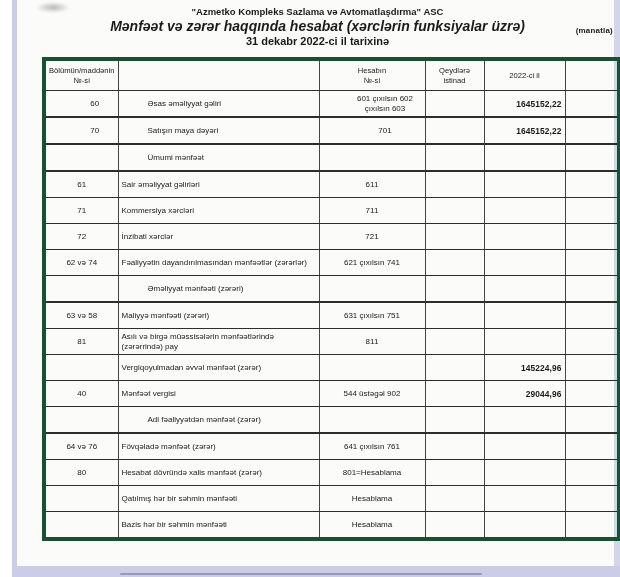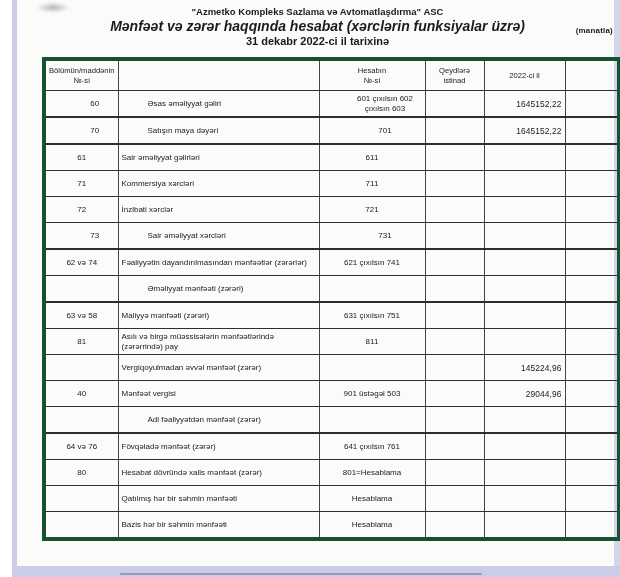--- a/index.html
+++ b/index.html
@@ -56,21 +56,21 @@
     white-space:pre-line;line-height:1.25;font-size:7.6px;
     border-bottom-width:2px;
   }
   tbody td{height:23px;vertical-align:middle;}
   tr.thick td{border-bottom-width:2.5px;padding-left:29px;}
   td.c-no{text-align:center;}
   td.c-name{text-align:left;line-height:1.2;margin-top:8px;}
   td.c-acct{text-align:center;line-height:1.2;margin-left:8px;}
   td.c-note{text-align:center;}
   td.c-val{text-align:right;padding-right:5px;font-size:8.4px;}
-  td.c-val.has-value{font-weight:normal;letter-spacing:0.1px;}
+  td.c-val.has-value{font-weight:bold;letter-spacing:0.1px;}
 </style>
 </head>
 <body>
 
 <div class="paper"></div>
 <div class="strip strip-left"></div>
 <div class="strip strip-right"></div>
 <div class="strip strip-bottom"></div>
 <div class="bottom-artifact"></div>
 <div class="smudge"></div>
@@ -115,20 +115,28 @@
         <td class="c-extra"></td>
       </tr>
       <tr class="thick">
         <td class="c-no">70</td>
         <td class="c-name">Satışın maya dəyəri</td>
         <td class="c-acct">701</td>
         <td class="c-note"></td>
         <td class="c-val has-value">1645152,22</td>
         <td class="c-extra"></td>
       </tr>
+      <tr class="thick">
+        <td class="c-no"></td>
+        <td class="c-name">Ümumi mənfəət</td>
+        <td class="c-acct"></td>
+        <td class="c-note"></td>
+        <td class="c-val"></td>
+        <td class="c-extra"></td>
+      </tr>
       <tr>
         <td class="c-no">61</td>
         <td class="c-name">Sair əməliyyat gəlirləri</td>
         <td class="c-acct">611</td>
         <td class="c-note"></td>
         <td class="c-val"></td>
         <td class="c-extra"></td>
       </tr>
       <tr>
         <td class="c-no">71</td>
@@ -139,28 +147,20 @@
         <td class="c-extra"></td>
       </tr>
       <tr>
         <td class="c-no">72</td>
         <td class="c-name">İnzibati xərclər</td>
         <td class="c-acct">721</td>
         <td class="c-note"></td>
         <td class="c-val"></td>
         <td class="c-extra"></td>
       </tr>
-      <tr class="thick">
-        <td class="c-no">73</td>
-        <td class="c-name">Sair əməliyyat xərcləri</td>
-        <td class="c-acct">731</td>
-        <td class="c-note"></td>
-        <td class="c-val"></td>
-        <td class="c-extra"></td>
-      </tr>
       <tr>
         <td class="c-no">62 və 74</td>
         <td class="c-name">Fəaliyyətin dayandırılmasından mənfəətlər (zərərlər)</td>
         <td class="c-acct">621 çıxılsın 741</td>
         <td class="c-note"></td>
         <td class="c-val"></td>
         <td class="c-extra"></td>
       </tr>
       <tr class="thick">
         <td class="c-no"></td>
@@ -190,21 +190,21 @@
         <td class="c-no"></td>
         <td class="c-name">Vergiqoyulmadan əvvəl mənfəət (zərər)</td>
         <td class="c-acct"></td>
         <td class="c-note"></td>
         <td class="c-val has-value">145224,96</td>
         <td class="c-extra"></td>
       </tr>
       <tr>
         <td class="c-no">40</td>
         <td class="c-name">Mənfəət vergisi</td>
-        <td class="c-acct">901 üstəgəl 503</td>
+        <td class="c-acct">544 üstəgəl 902</td>
         <td class="c-note"></td>
         <td class="c-val has-value">29044,96</td>
         <td class="c-extra"></td>
       </tr>
       <tr class="thick">
         <td class="c-no"></td>
         <td class="c-name">Adi fəaliyyətdən mənfəət (zərər)</td>
         <td class="c-acct"></td>
         <td class="c-note"></td>
         <td class="c-val"></td>

